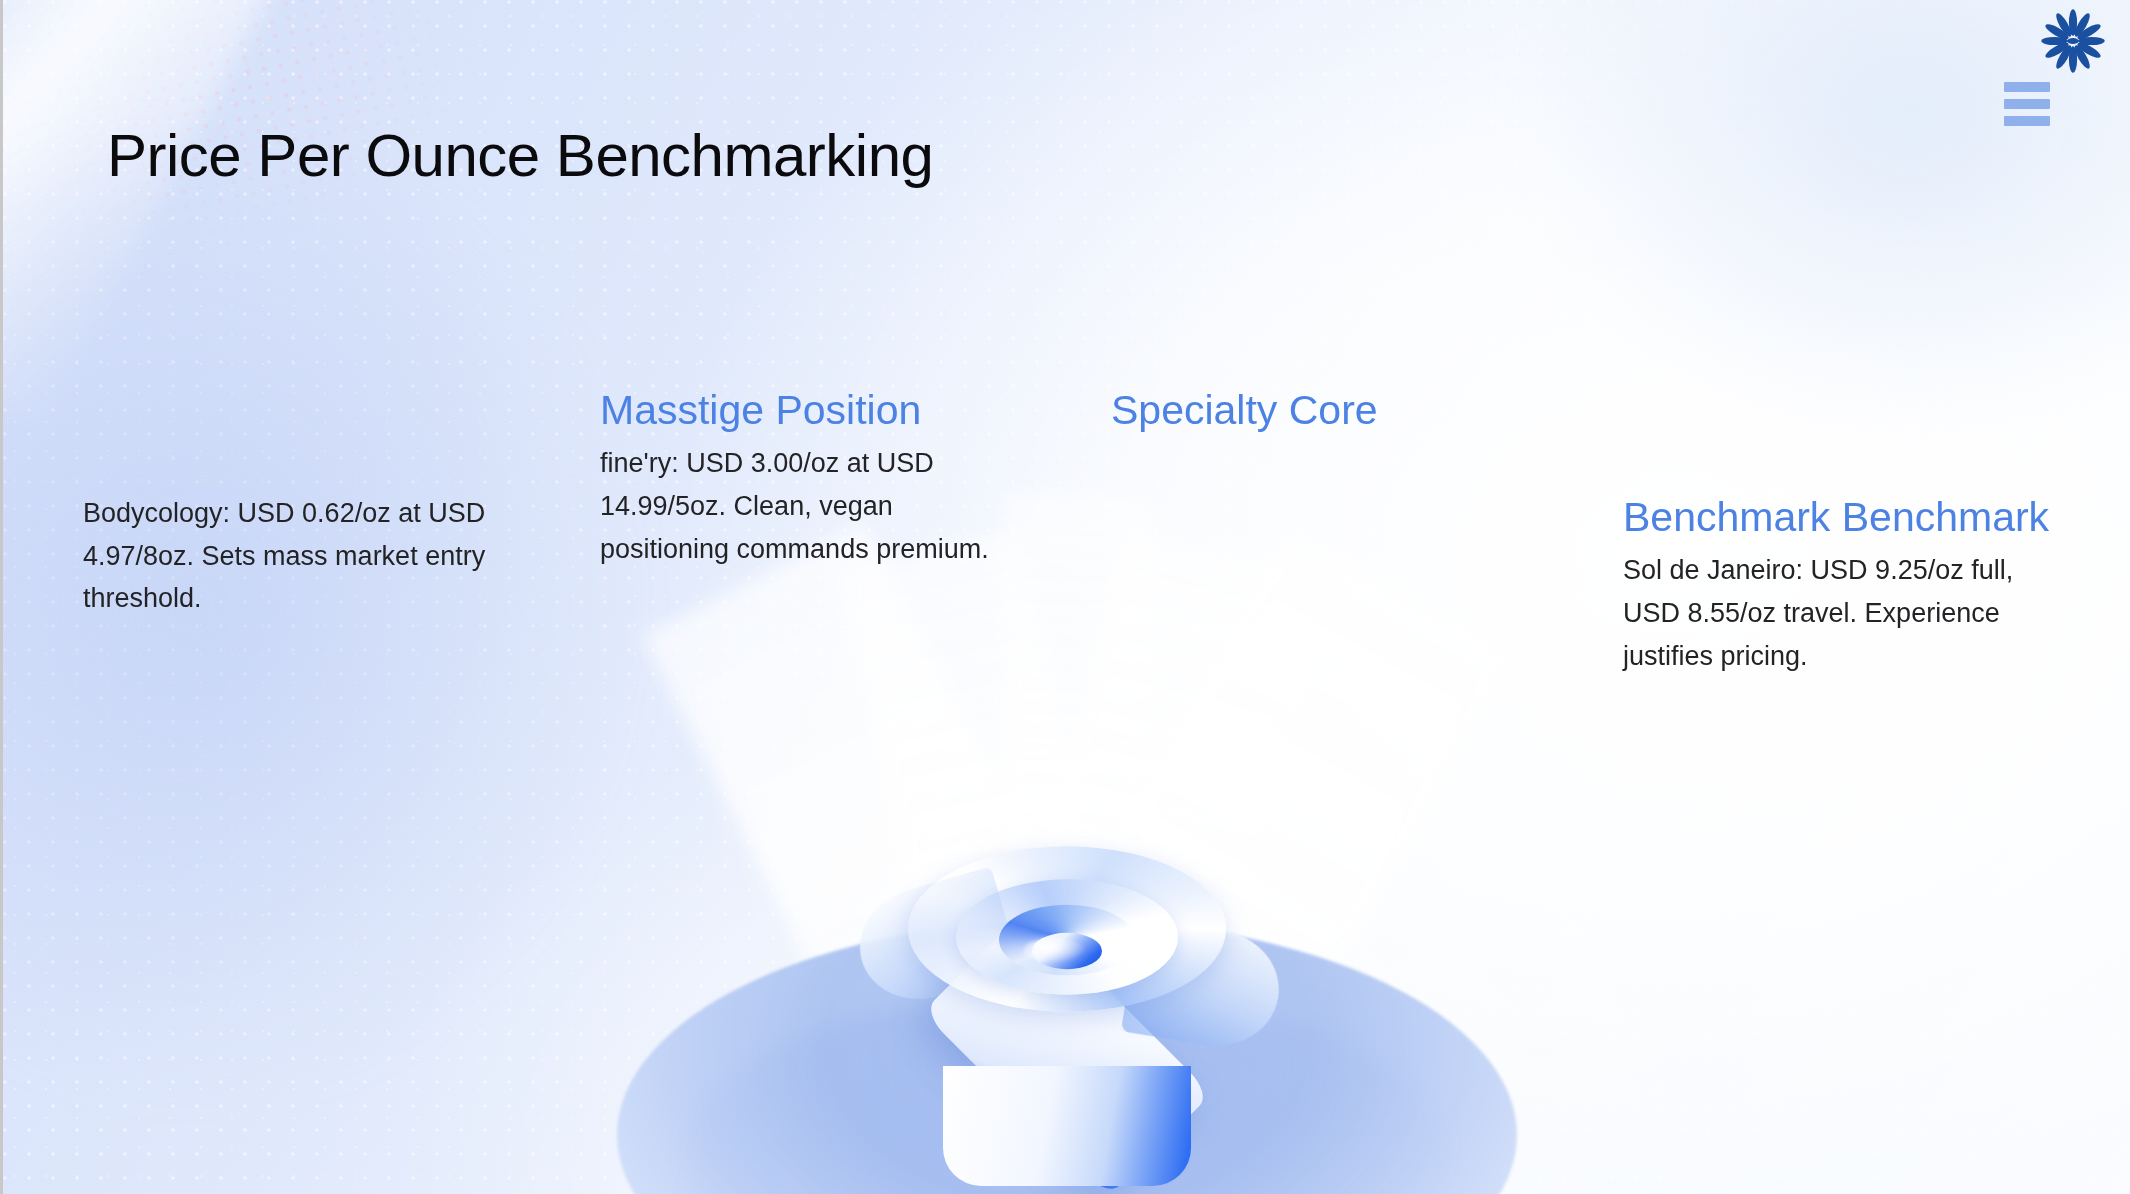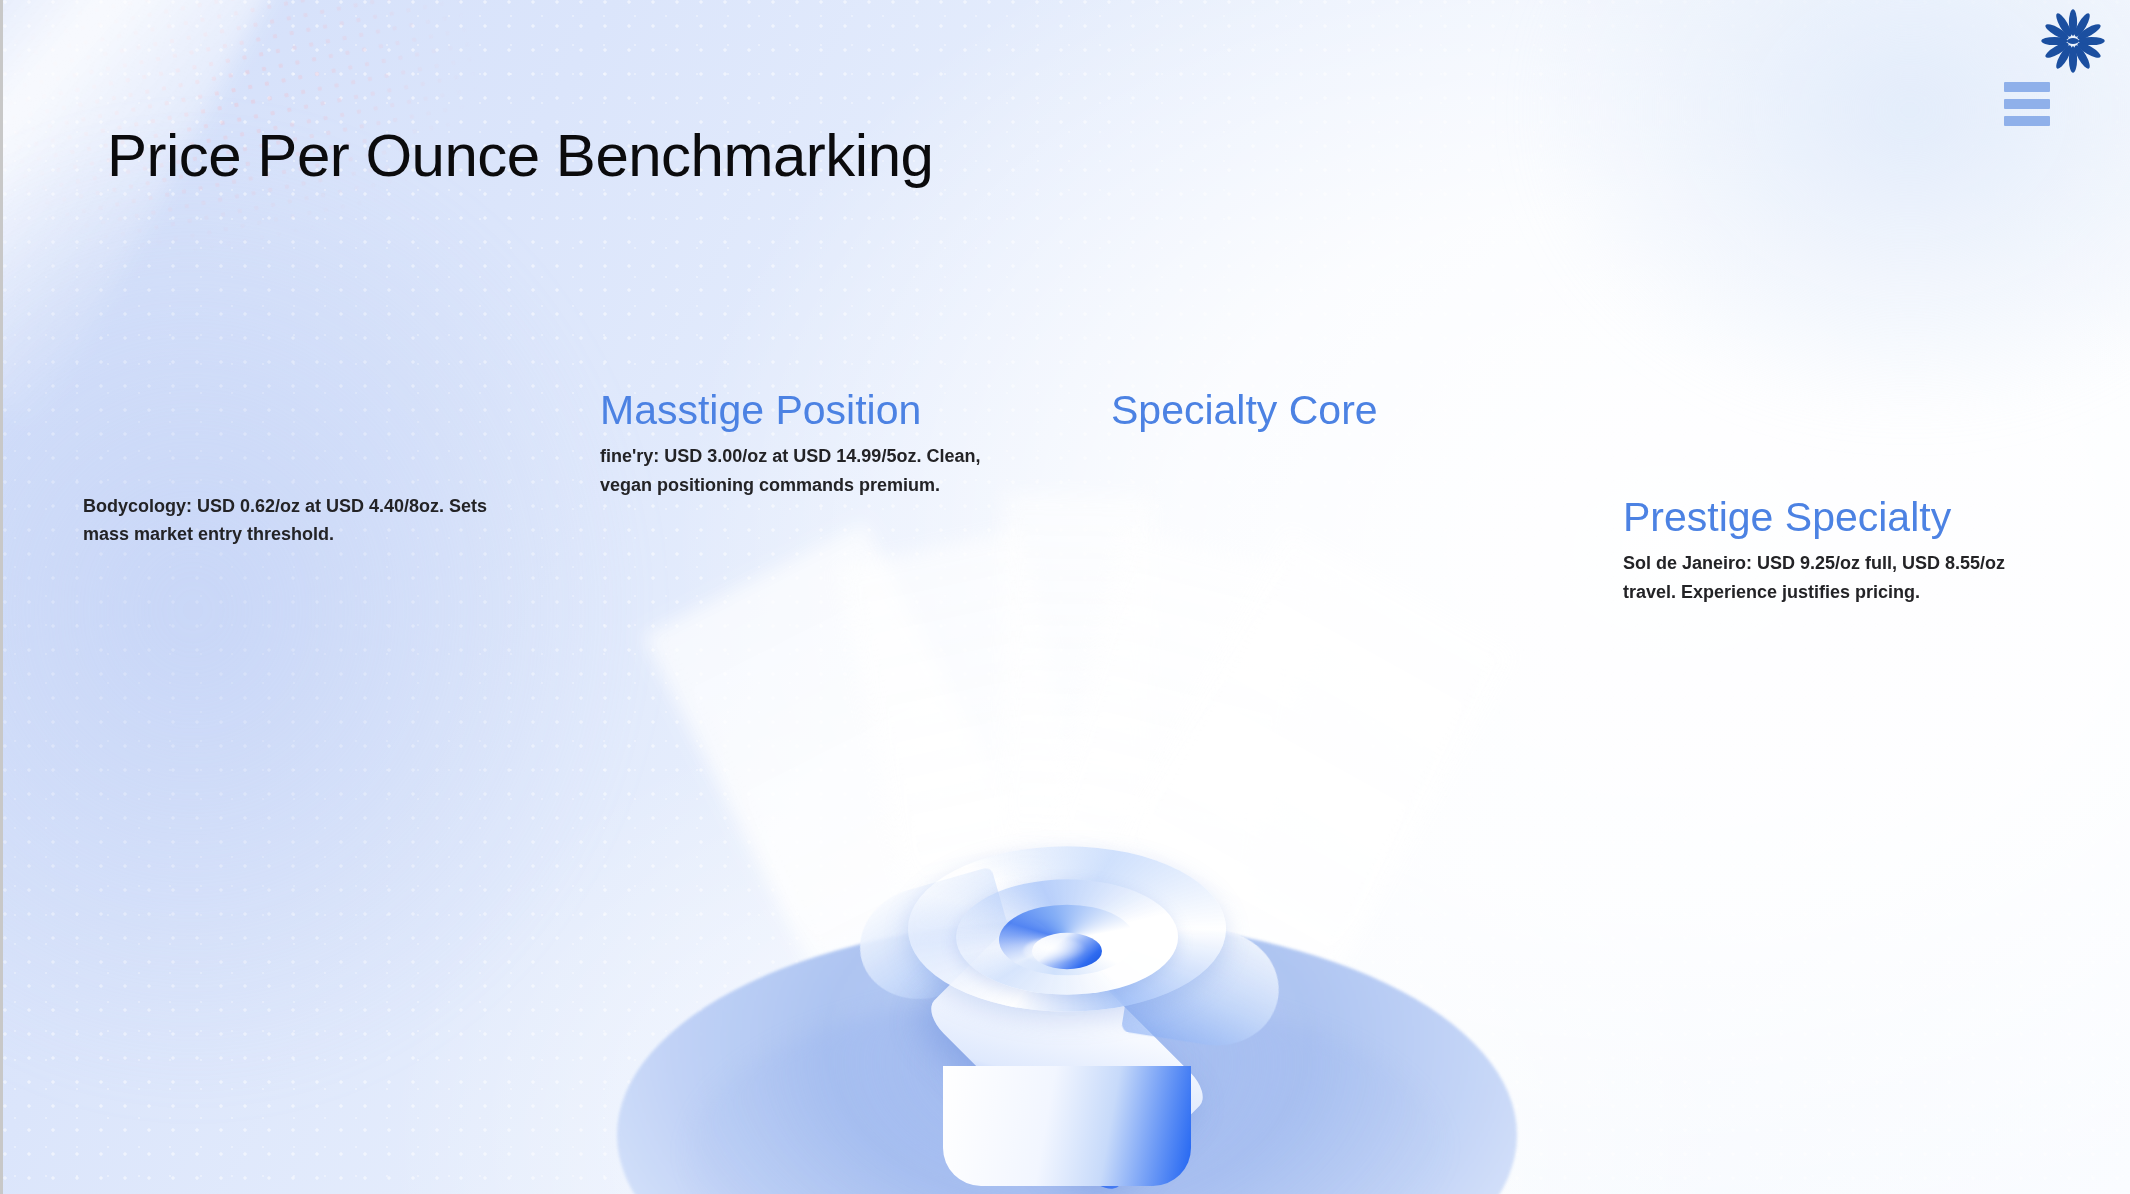--- a/index.html
+++ b/index.html
@@ -249,22 +249,22 @@
   .block h2 {
     margin: 0 0 6px 0;
     font-size: 41px;
     font-weight: 400;
     line-height: 1.25;
     color: #4c82e3;
     white-space: nowrap;
   }
   .block p {
     margin: 0;
-    font-size: 18px;
-    font-weight: 700;
+    font-size: 27px;
+    font-weight: 400;
     line-height: 1.58;
     color: #232326;
   }
 
   #block-0 { left: 80px;   top: 492px;  width: 420px; }
   #block-1 { left: 597px;  top: 385px;  width: 410px; }
   #block-2 { left: 1108px; top: 385px;  width: 420px; }
   #block-3 { left: 1620px; top: 492px;  width: 420px; }
 </style>
 </head>
@@ -324,30 +324,30 @@
 
   <div class="menu">
     <div class="bar"></div>
     <div class="bar"></div>
     <div class="bar"></div>
   </div>
 
   <h1 class="title">Price Per Ounce Benchmarking</h1>
 
   <div class="block" id="block-0">
-    <p>Bodycology: USD 0.62/oz at USD 4.40/8oz. Sets mass market entry threshold.</p>
+    <p>Bodycology: USD 0.62/oz at USD 4.97/8oz. Sets mass market entry threshold.</p>
   </div>
 
   <div class="block" id="block-1">
     <h2>Masstige Position</h2>
     <p>fine'ry: USD 3.00/oz at USD 14.99/5oz. Clean, vegan positioning commands premium.</p>
   </div>
 
   <div class="block" id="block-2">
     <h2>Specialty Core</h2>
   </div>
 
   <div class="block" id="block-3">
-    <h2>Prestige Specialty</h2>
+    <h2>Benchmark Benchmark</h2>
     <p>Sol de Janeiro: USD 9.25/oz full, USD 8.55/oz travel. Experience justifies pricing.</p>
   </div>
 
 </div>
 
 </body></html>

